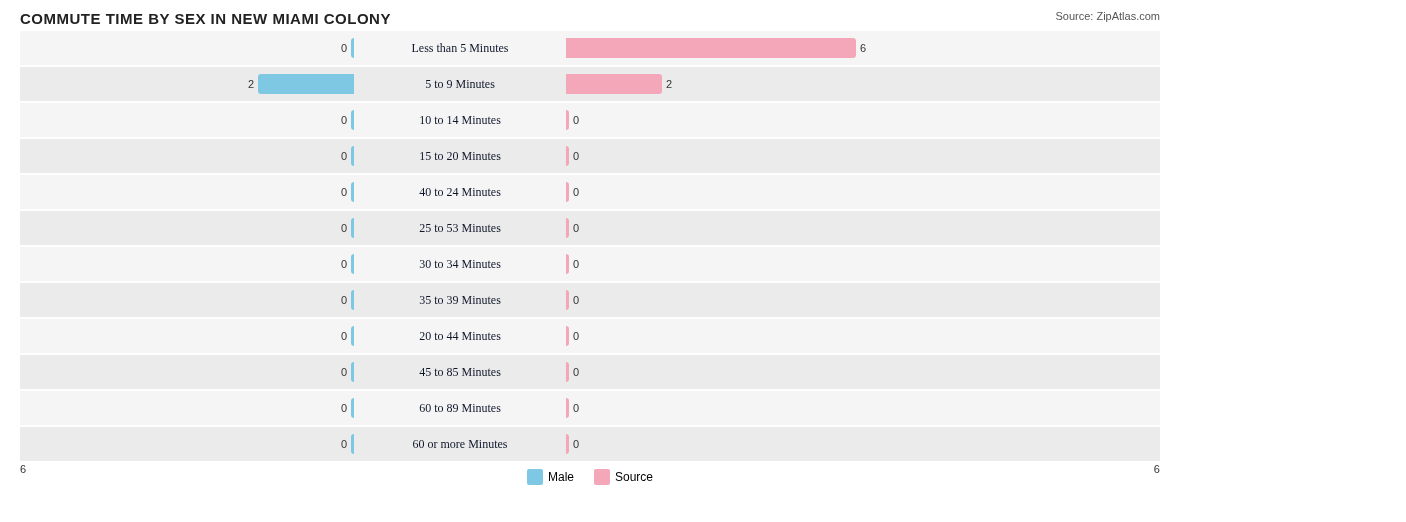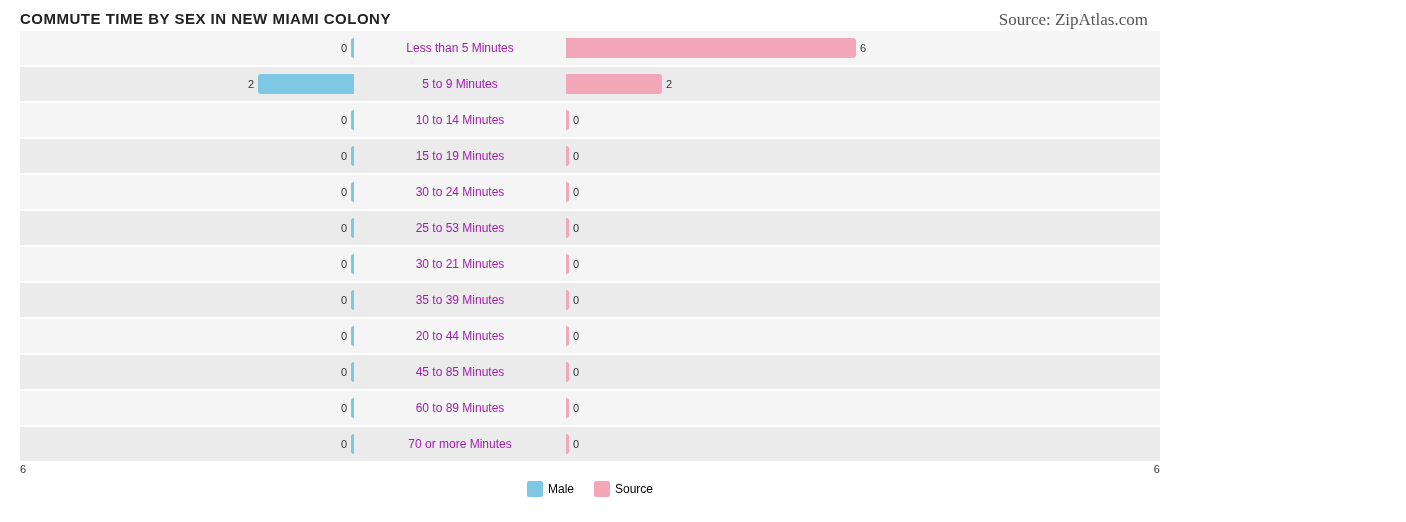--- a/index.html
+++ b/index.html
@@ -20,24 +20,23 @@
       font-size: 15px;
       font-weight: bold;
       text-transform: uppercase;
       letter-spacing: 0.5px;
       color: #222;
       margin-bottom: 4px;
     }
     .source-text {
       position: absolute;
       top: 10px;
-      right: 32px;
-      font-size: 17px;
+      right: 20px;
+      font-size: 11px;
       color: #555;
-      font-family: Liberation Serif, serif;
     }
     .chart-area {
       width: 100%;
       margin-top: 2px;
     }
     .bar-row {
       display: flex;
       align-items: center;
       height: 34px;
       margin-bottom: 2px;
@@ -64,23 +63,24 @@
       align-items: center;
       justify-content: flex-start;
       padding-left: 6px;
       position: relative;
       height: 100%;
     }
     .center-label {
       width: 200px;
       text-align: center;
       font-size: 12px;
-      color: #a21caf;
+      color: #0f172a;
       z-index: 2;
       white-space: nowrap;
+      font-family: Liberation Serif, serif;
     }
     .male-bar {
       height: 20px;
       background: #7ec8e3;
       border-radius: 3px 0 0 3px;
       display: flex;
       align-items: center;
       justify-content: flex-start;
       padding-left: 3px;
     }
@@ -115,21 +115,21 @@
     .right-bar-wrapper {
       display: flex;
       align-items: center;
       justify-content: flex-start;
       flex: 1;
     }
     .legend {
       display: flex;
       justify-content: center;
       align-items: center;
-      margin-top: 18px;
+      margin-top: 6px;
       gap: 20px;
     }
     .legend-item {
       display: flex;
       align-items: center;
       gap: 5px;
       font-size: 12px;
     }
     .legend-box {
       width: 16px;
@@ -200,36 +200,36 @@
       </div>
     </div>
   </div>
       <div class="bar-row">
     <div class="left-section">
       <div class="left-bar-wrapper">
         <span class="bar-value-left">0</span>
         <div class="male-bar" style="width:0px;"></div>
       </div>
     </div>
-    <div class="center-label">15 to 19 Minutes</div>
-    <div class="right-section">
-      <div class="right-bar-wrapper">
-        <div class="female-bar" style="width:0px;"></div>
-        <span class="bar-value-right">0</span>
-      </div>
-    </div>
-  </div>
-      <div class="bar-row">
-    <div class="left-section">
-      <div class="left-bar-wrapper">
-        <span class="bar-value-left">0</span>
-        <div class="male-bar" style="width:0px;"></div>
-      </div>
-    </div>
-    <div class="center-label">30 to 24 Minutes</div>
+    <div class="center-label">15 to 20 Minutes</div>
+    <div class="right-section">
+      <div class="right-bar-wrapper">
+        <div class="female-bar" style="width:0px;"></div>
+        <span class="bar-value-right">0</span>
+      </div>
+    </div>
+  </div>
+      <div class="bar-row">
+    <div class="left-section">
+      <div class="left-bar-wrapper">
+        <span class="bar-value-left">0</span>
+        <div class="male-bar" style="width:0px;"></div>
+      </div>
+    </div>
+    <div class="center-label">40 to 24 Minutes</div>
     <div class="right-section">
       <div class="right-bar-wrapper">
         <div class="female-bar" style="width:0px;"></div>
         <span class="bar-value-right">0</span>
       </div>
     </div>
   </div>
       <div class="bar-row">
     <div class="left-section">
       <div class="left-bar-wrapper">
@@ -245,21 +245,21 @@
       </div>
     </div>
   </div>
       <div class="bar-row">
     <div class="left-section">
       <div class="left-bar-wrapper">
         <span class="bar-value-left">0</span>
         <div class="male-bar" style="width:0px;"></div>
       </div>
     </div>
-    <div class="center-label">30 to 21 Minutes</div>
+    <div class="center-label">30 to 34 Minutes</div>
     <div class="right-section">
       <div class="right-bar-wrapper">
         <div class="female-bar" style="width:0px;"></div>
         <span class="bar-value-right">0</span>
       </div>
     </div>
   </div>
       <div class="bar-row">
     <div class="left-section">
       <div class="left-bar-wrapper">
@@ -320,21 +320,21 @@
       </div>
     </div>
   </div>
       <div class="bar-row">
     <div class="left-section">
       <div class="left-bar-wrapper">
         <span class="bar-value-left">0</span>
         <div class="male-bar" style="width:0px;"></div>
       </div>
     </div>
-    <div class="center-label">70 or more Minutes</div>
+    <div class="center-label">60 or more Minutes</div>
     <div class="right-section">
       <div class="right-bar-wrapper">
         <div class="female-bar" style="width:0px;"></div>
         <span class="bar-value-right">0</span>
       </div>
     </div>
   </div>
     </div>
 
   <div class="bottom-axis">

